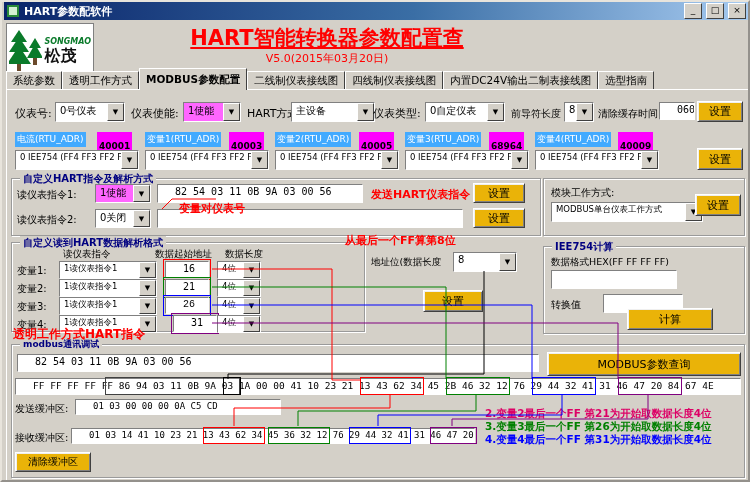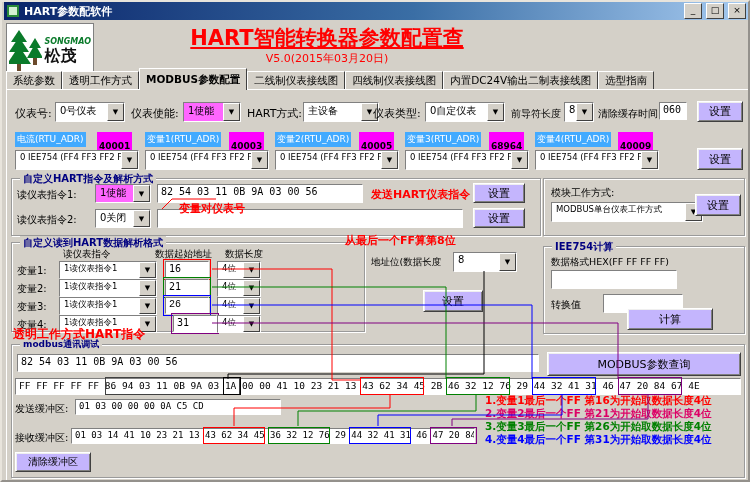--- a/index.html
+++ b/index.html
@@ -28,25 +28,25 @@
   .lbl{position:absolute;font-size:11px;white-space:nowrap;color:#000;}
   .lbl10{font-size:10px;}
   .lbl9{font-size:9.5px;}
   .combo{position:absolute;height:20px;background:#fff;border:1px solid;border-color:#808080 #fff #fff #808080;
        display:flex;align-items:stretch;box-sizing:border-box;}
   .combo .ct{flex:1;font-size:10px;padding:1px 4px;overflow:hidden;white-space:nowrap;}
   .combo .ct9{font-size:8.5px;}
   .combo .ca{width:15px;background:#d4d0c8;border:1px solid;border-color:#fff #404040 #404040 #fff;
        font-size:7px;display:flex;align-items:center;justify-content:center;}
   .hlpink{background:#ff66ff;}
-  .btn{position:absolute;background:#c4b5fd;border:1px solid;border-color:#fff #404040 #404040 #fff;
+  .btn{position:absolute;background:#eab308;border:1px solid;border-color:#fff #404040 #404040 #fff;
        box-shadow:inset 1px 1px 0 #efefef,inset -1px -1px 0 #808080;font-size:11px;
        display:flex;align-items:center;justify-content:center;box-sizing:border-box;}
   .edit{position:absolute;background:#fff;border:1px solid;border-color:#808080 #fff #fff #808080;
-       font-family:"DejaVu Sans Mono","Liberation Mono",monospace;font-size:10px;padding:1px 3px;
+       font-family:"DejaVu Sans Mono","Liberation Mono",monospace;font-size:10px;padding:1px 17px;
        white-space:nowrap;overflow:hidden;box-sizing:border-box;}
   .group{position:absolute;border:1px solid #9a9a9a;box-shadow:1px 1px 0 #fff,inset 1px 1px 0 #fff;box-sizing:border-box;}
   .legend{position:absolute;top:-7px;left:8px;background:#d4d0c8;padding:0 3px;font-size:10px;
        color:#000080;white-space:nowrap;font-weight:bold;}
   .hl-label{background:#42aaff;color:#fff;font-size:9px;padding:1px 2px;white-space:nowrap;}
   .hl-addr{background:#ff00ff;color:#000;font-size:9px;font-weight:bold;padding:9px 2px;white-space:nowrap;}
   .rednote{position:absolute;color:#f00;font-weight:bold;font-size:11px;white-space:nowrap;z-index:20;}
   .pr0{outline:1px solid #ff0000;outline-offset:1px;}
   .pr1{outline:1px solid #008000;outline-offset:1px;}
   .pr2{outline:1px solid #0000ff;outline-offset:1px;font-family:Liberation Mono, monospace;}
@@ -108,21 +108,21 @@
     <div class="combo" style="left:48px;top:12px;width:70px">
       <span class="ct">0号仪表</span>
         <span class="ca">▼</span>
       </div>
     <span class="lbl" style="left:124px;top:16px">仪表使能:</span>
     <div class="combo" style="left:176px;top:12px;width:58px">
       <span class="ct hlpink">1使能</span>
         <span class="ca">▼</span>
       </div>
     <span class="lbl" style="left:240px;top:16px">HART方式:</span>
-    <div class="combo" style="left:296px;top:12px;width:76px">
+    <div class="combo" style="left:284px;top:12px;width:84px">
       <span class="ct">主设备</span>
         <span class="ca">▼</span>
       </div>
     <span class="lbl" style="left:366px;top:16px">仪表类型:</span>
     <div class="combo" style="left:418px;top:12px;width:80px">
       <span class="ct">0自定仪表</span>
         <span class="ca">▼</span>
       </div>
     <span class="lbl lbl10" style="left:504px;top:17px">前导符长度</span>
     <div class="combo" style="left:557px;top:12px;width:30px">
@@ -277,21 +277,20 @@
     <div class="hexbox" style="left:98px;top:287px;width:133px;height:16px;border-color:#404040"></div>
     <div class="hexbox" style="left:216px;top:287px;width:16px;height:16px;border-color:#000"></div>
     <div class="hexbox" style="left:353px;top:287px;width:62px;height:16px;border-color:#ff0000"></div>
     <div class="hexbox" style="left:439px;top:287px;width:62px;height:16px;border-color:#008000"></div>
     <div class="hexbox" style="left:525px;top:287px;width:62px;height:16px;border-color:#0000ff"></div>
     <div class="hexbox" style="left:611px;top:287px;width:62px;height:16px;border-color:#800080"></div>
 
     <span class="lbl lbl10" style="left:8px;top:312px">发送缓冲区:</span>
     <div class="edit" style="left:68px;top:309px;width:206px;height:16px;font-size:9px">01 03 00 00 00 0A C5 CD</div>
 
-    <span class="smallnote noteA" style="left:478px;top:304px">1.变量1最后一个FF  第16为开始取数据长度4位</span>
     <span class="smallnote noteB" style="left:478px;top:317px">2.变量2最后一个FF  第21为开始取数据长度4位</span>
     <span class="smallnote noteC" style="left:478px;top:330px">3.变量3最后一个FF  第26为开始取数据长度4位</span>
     <span class="smallnote noteD" style="left:478px;top:343px">4.变量4最后一个FF  第31为开始取数据长度4位</span>
 
     <span class="lbl lbl10" style="left:8px;top:341px">接收缓冲区:</span>
     <div class="edit" style="left:64px;top:338px;width:404px;height:16px;font-size:9px">01 03 14 41 10 23 21 13 43 62 34 45 36 32 12 76 29 44 32 41 31 46 47 20 84 67 F3 84</div>
 
     <div class="hexbox" style="left:196px;top:337px;width:60px;height:15px;border-color:#ff0000"></div>
     <div class="hexbox" style="left:261px;top:337px;width:60px;height:15px;border-color:#008000"></div>
     <div class="hexbox" style="left:342px;top:337px;width:60px;height:15px;border-color:#0000ff"></div>

